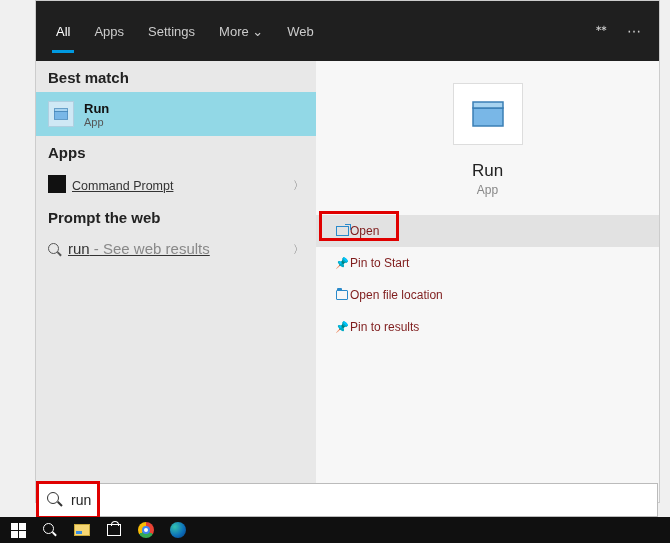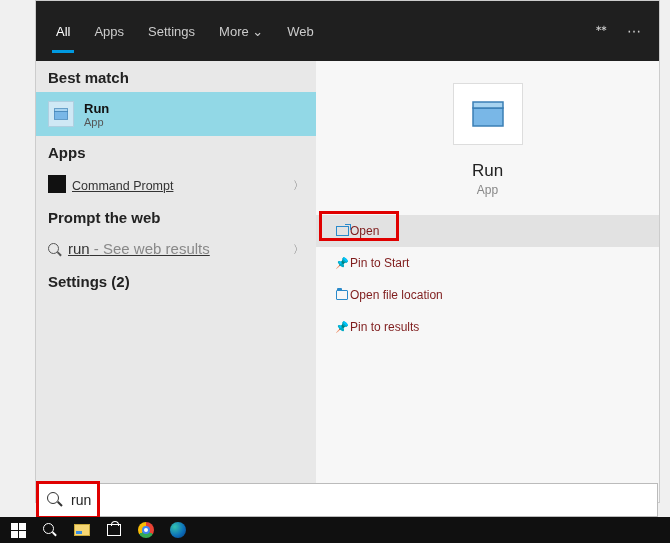--- a/index.html
+++ b/index.html
@@ -114,21 +114,20 @@
         <div class="chev">〉</div>
       </div>
 
       <div class="section-label">Prompt the web</div>
       <div class="row-item">
         <div class="mag"></div>
         <div class="web-text"><span>run</span><span class="sub"> - See web results</span></div>
         <div class="chev">〉</div>
       </div>
 
-      <div class="section-label">Settings (2)</div>
     </div>
 
     <div class="right">
       <div class="big-tile">
         <svg viewBox="0 0 24 24">
             <rect x="2" y="8" width="20" height="12" fill="#79b7e7" stroke="#3b7fb5"></rect>
             <rect x="2" y="4" width="20" height="4" fill="#a7d3f0" stroke="#3b7fb5"></rect>
           </svg>
       </div>
       <div class="right-title">Run</div>

